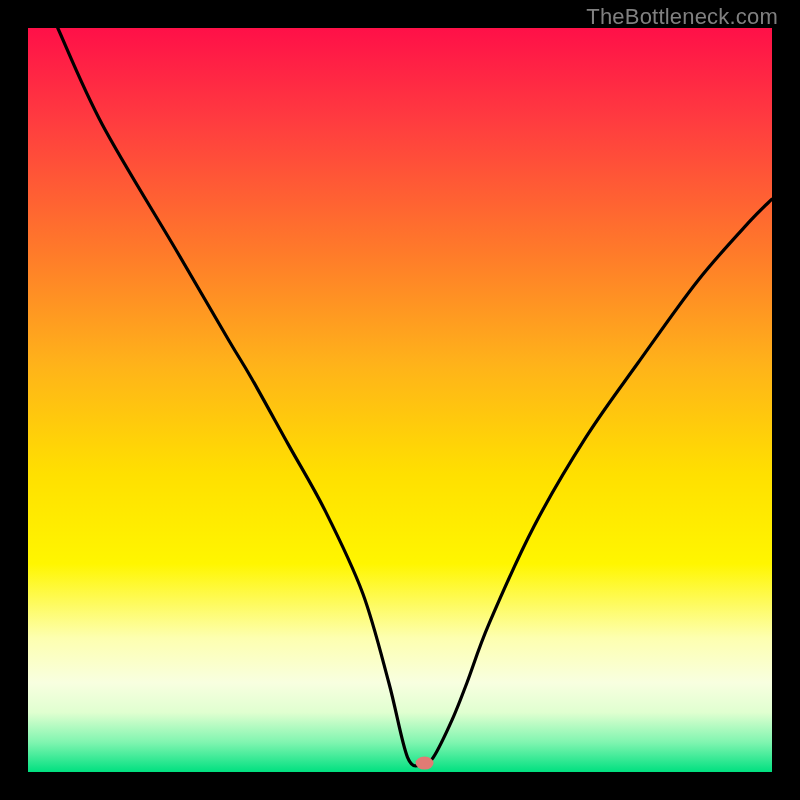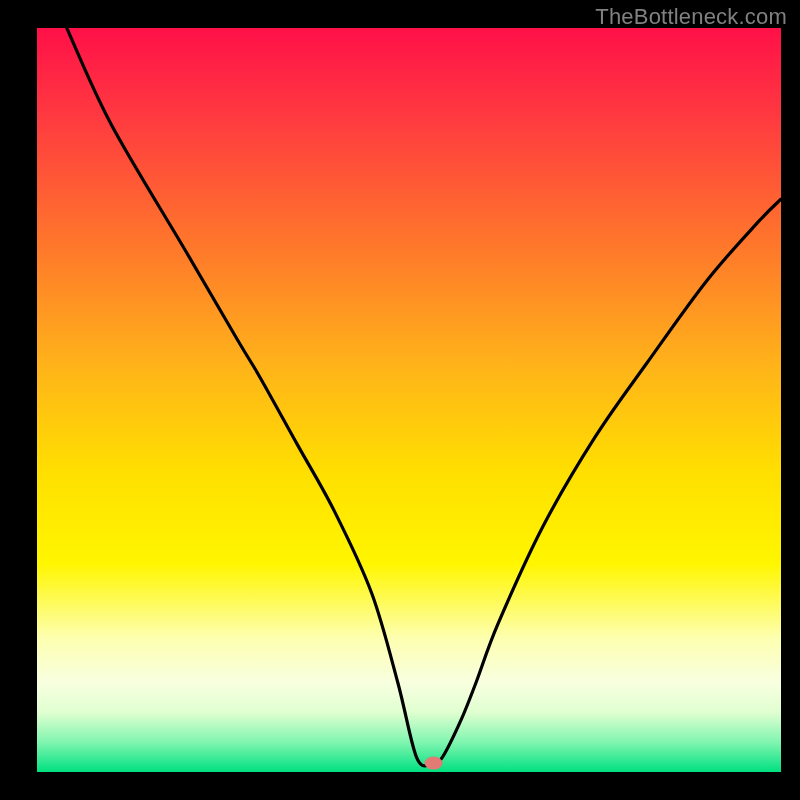--- a/index.html
+++ b/index.html
@@ -6,21 +6,21 @@
     margin: 0;
     padding: 0;
     width: 800px;
     height: 800px;
     background: #000;
     overflow: hidden;
     font-family: Arial, Helvetica, sans-serif;
   }
   .frame {
     position: absolute;
-    left: 9px;
+    left: 0;
     top: 0;
     width: 788px;
     height: 800px;
     background: #000;
   }
   .plot-area {
     position: absolute;
     left: 28px;
     top: 28px;
     width: 744px;

